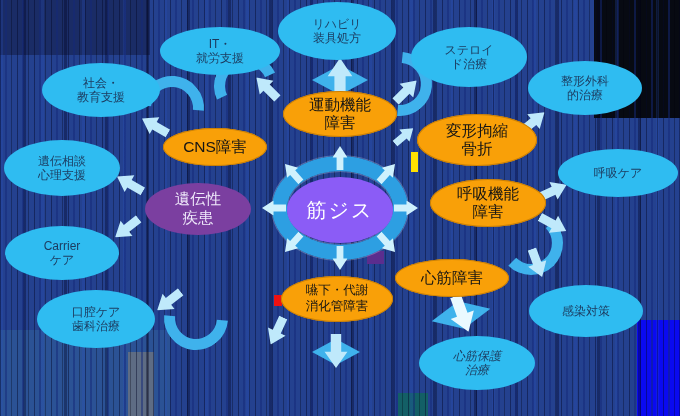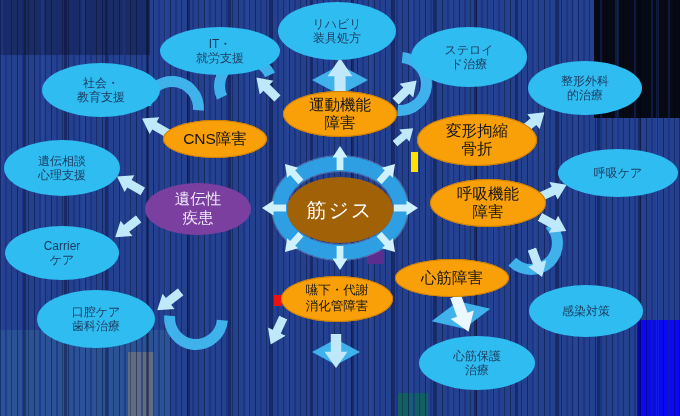--- a/index.html
+++ b/index.html
@@ -17,21 +17,21 @@
   .bgpatch{position:absolute;z-index:0;}
 
   
   .node{position:absolute;z-index:5;border-radius:50%;display:flex;align-items:center;justify-content:center;
         text-align:center;transform:translate(-50%,-50%);}
   .node span{white-space:pre-line;display:block;}
   .cyan{background:#2FBCF1;color:#1C3A5E;font-size:12px;line-height:1.2;}
   .orange{background:#F9A008;color:#141414;font-size:15.5px;line-height:1.15;box-shadow:inset 0 0 0 1px #c97f06;align-items:center;}
   .orange.small{font-size:12.5px;line-height:1.25;}
   .purple{background:#7B3FA0;color:#EFE9FA;font-size:15.5px;line-height:1.2;}
-  .red{background:#a16207;color:#FFFFFF;font-size:20px;letter-spacing:2px;z-index:6;}
+  .red{background:#8b5cf6;color:#FFFFFF;font-size:20px;letter-spacing:2px;z-index:6;}
 
   
   .ring{position:absolute;z-index:3;left:340px;top:208px;width:106px;height:74px;
         transform:translate(-50%,-50%);border:15px solid #2D9FE2;border-radius:50%;
         box-shadow:0 0 0 1px rgba(255,255,255,.25), inset 0 0 0 1px rgba(255,255,255,.25);}
 
   
   .arrow{position:absolute;z-index:4;width:30px;height:22px;background:#BFE9FB;
          transform:translate(-50%,-50%) rotate(var(--r,0deg));
          clip-path:polygon(0 30%,52% 30%,52% 6%,100% 50%,52% 94%,52% 70%,0 70%);
@@ -115,21 +115,21 @@
   <div class="node cyan" style="left:585px;top:88px;width:114px;height:54px;text-align:center;">
       <span>整形外科
 的治療</span>
     </div>
   <div class="node cyan" style="left:618px;top:173px;width:120px;height:48px;">
       <span>呼吸ケア</span>
     </div>
   <div class="node cyan" style="left:586px;top:311px;width:114px;height:52px;">
       <span>感染対策</span>
     </div>
-  <div class="node cyan" style="left:477px;top:363px;width:116px;height:54px;">
+  <div class="node cyan" style="left:477px;top:363px;width:116px;height:54px;font-style:italic;">
       <span>心筋保護
 治療</span>
     </div>
   <div class="node cyan" style="left:96px;top:319px;width:118px;height:58px;justify-content:center;">
       <span>口腔ケア
 歯科治療</span>
     </div>
   <div class="node cyan" style="left:62px;top:253px;width:114px;height:54px;">
       <span>Carrier
 ケア</span>
@@ -163,21 +163,21 @@
       <span>心筋障害</span>
     </div>
   <div class="node orange small" style="left:337px;top:299px;width:112px;height:46px;">
       <span>嚥下・代謝
 消化管障害</span>
     </div>
   <div class="node purple" style="left:198px;top:209px;width:106px;height:52px;">
       <span>遺伝性
 疾患</span>
     </div>
-  <div class="node orange" style="left:215px;top:139px;width:104px;height:38px;">
+  <div class="node orange" style="left:215px;top:147px;width:104px;height:38px;">
       <span>CNS障害</span>
     </div>
 
   <div class="node red" style="left:340px;top:210px;width:106px;height:66px;">
       <span>筋ジス</span>
     </div>
 
 </div>
 
 </body></html>

